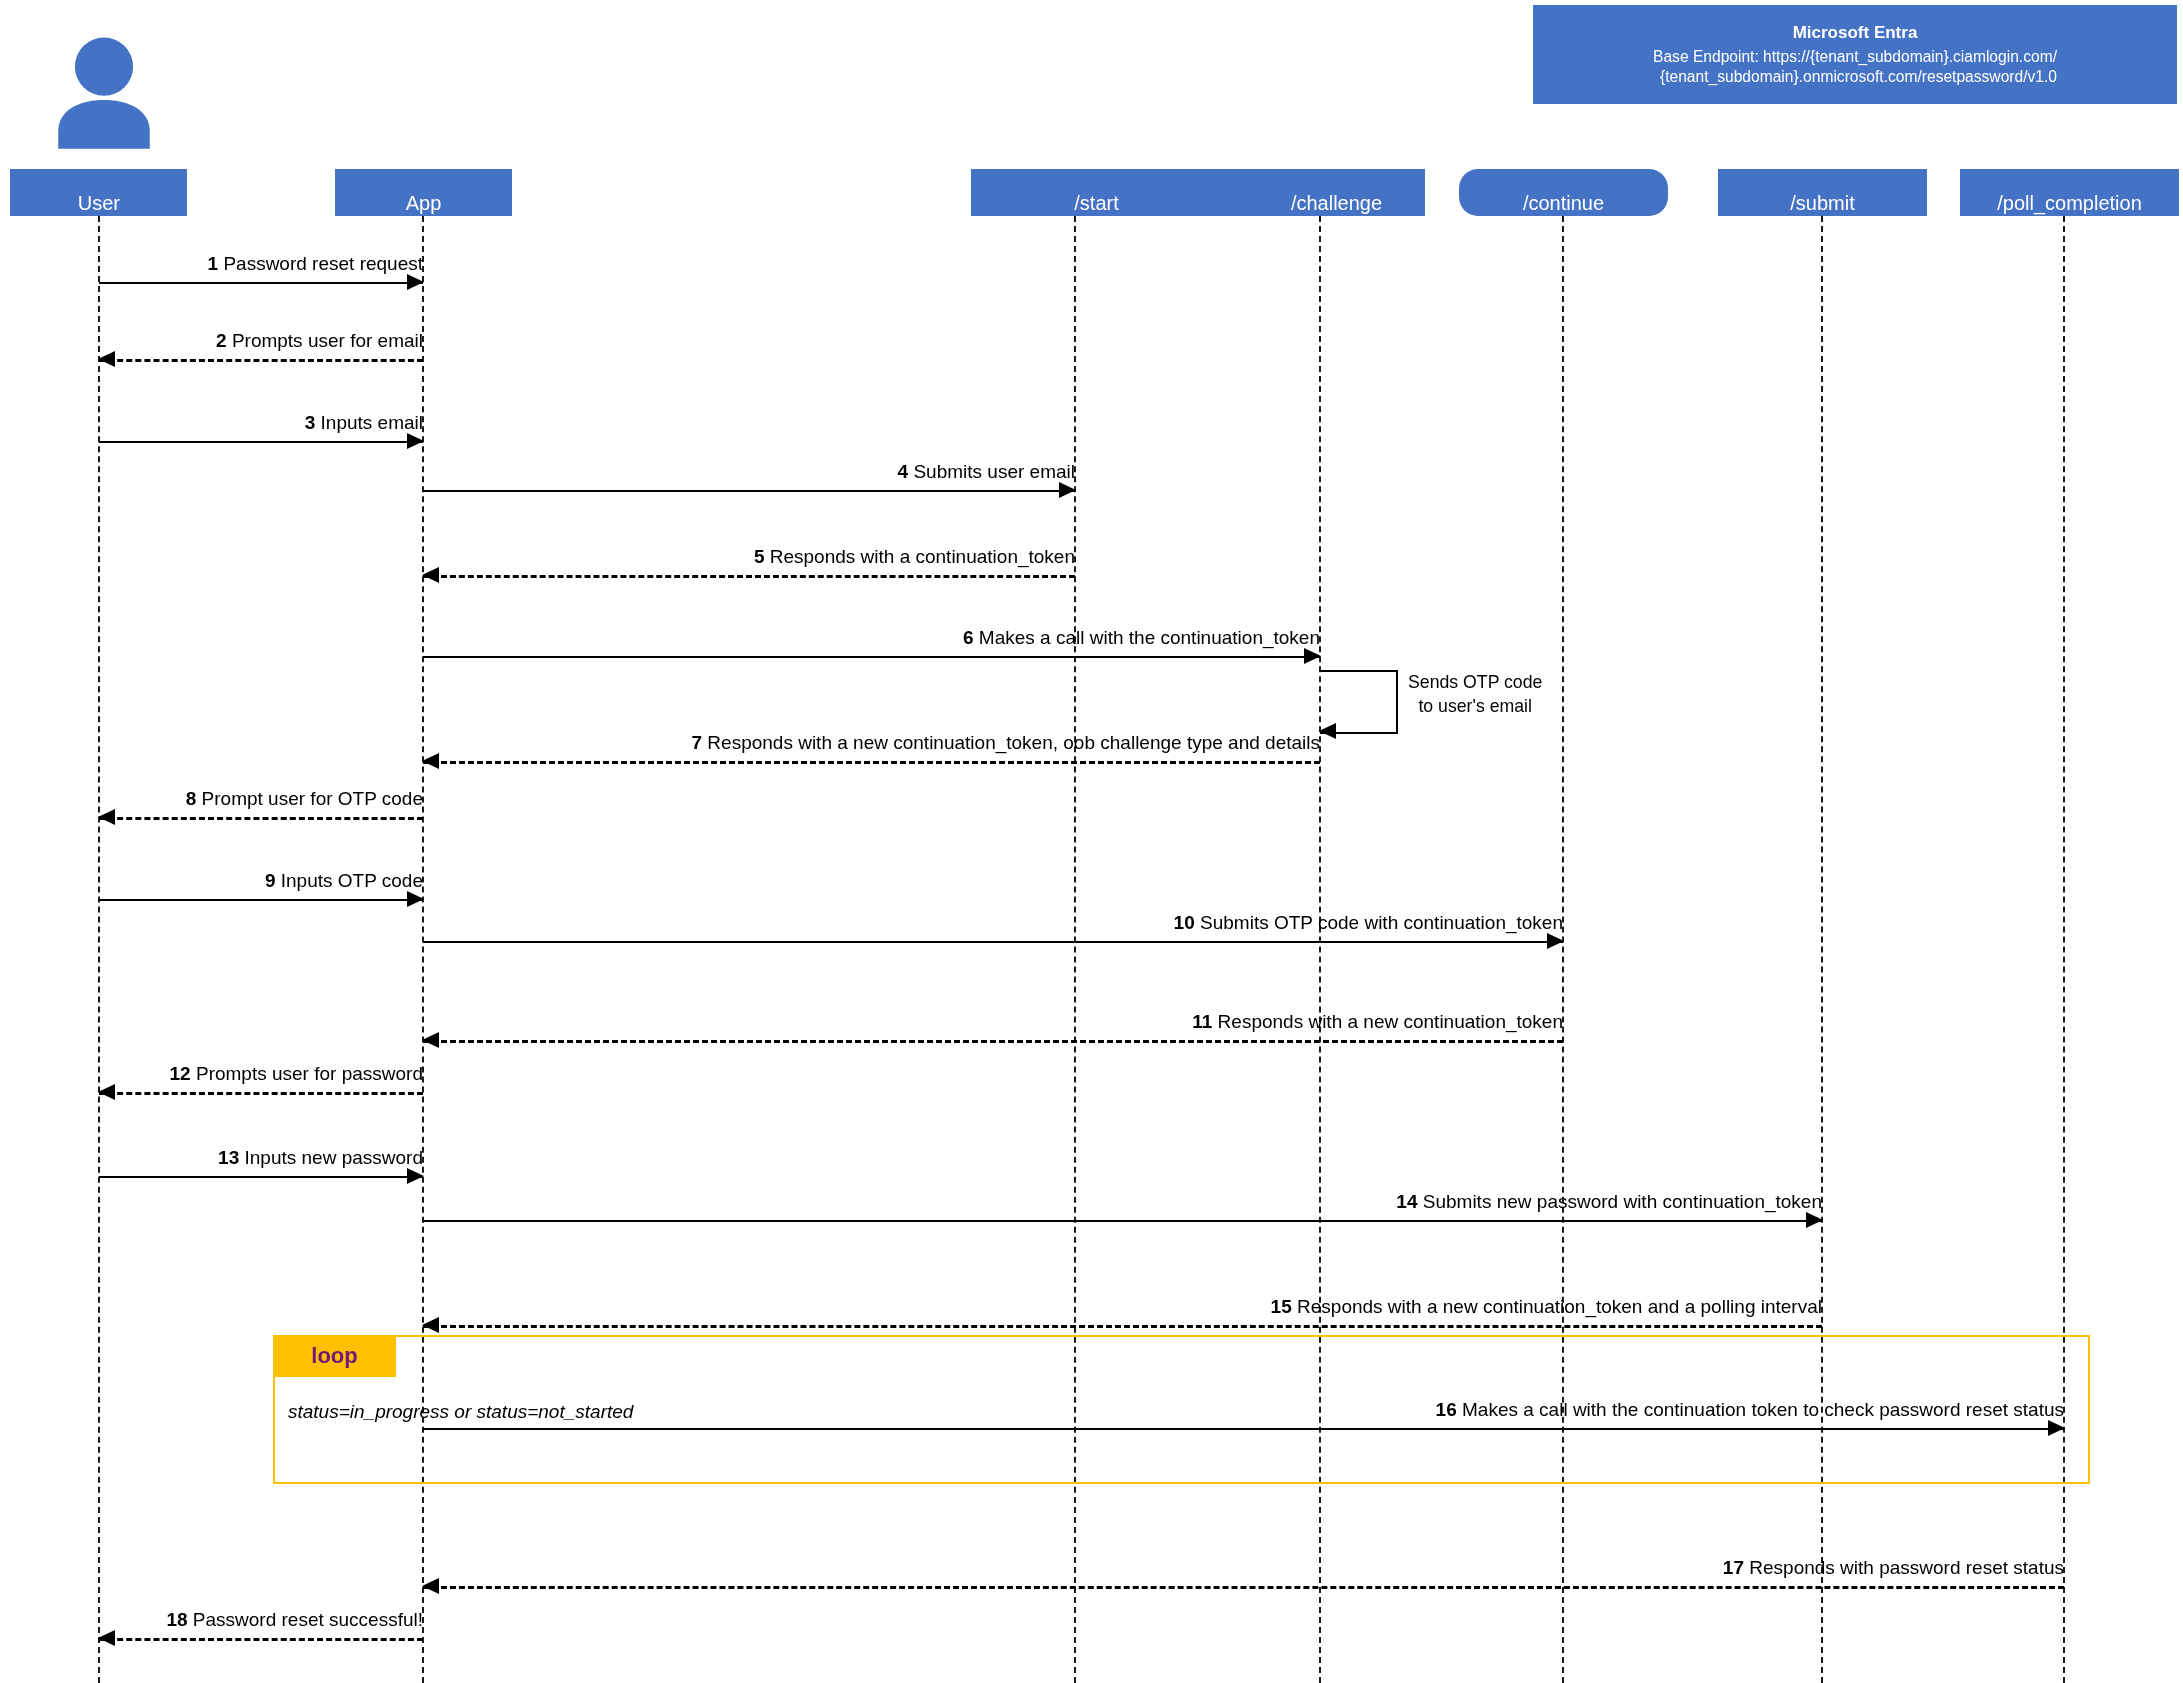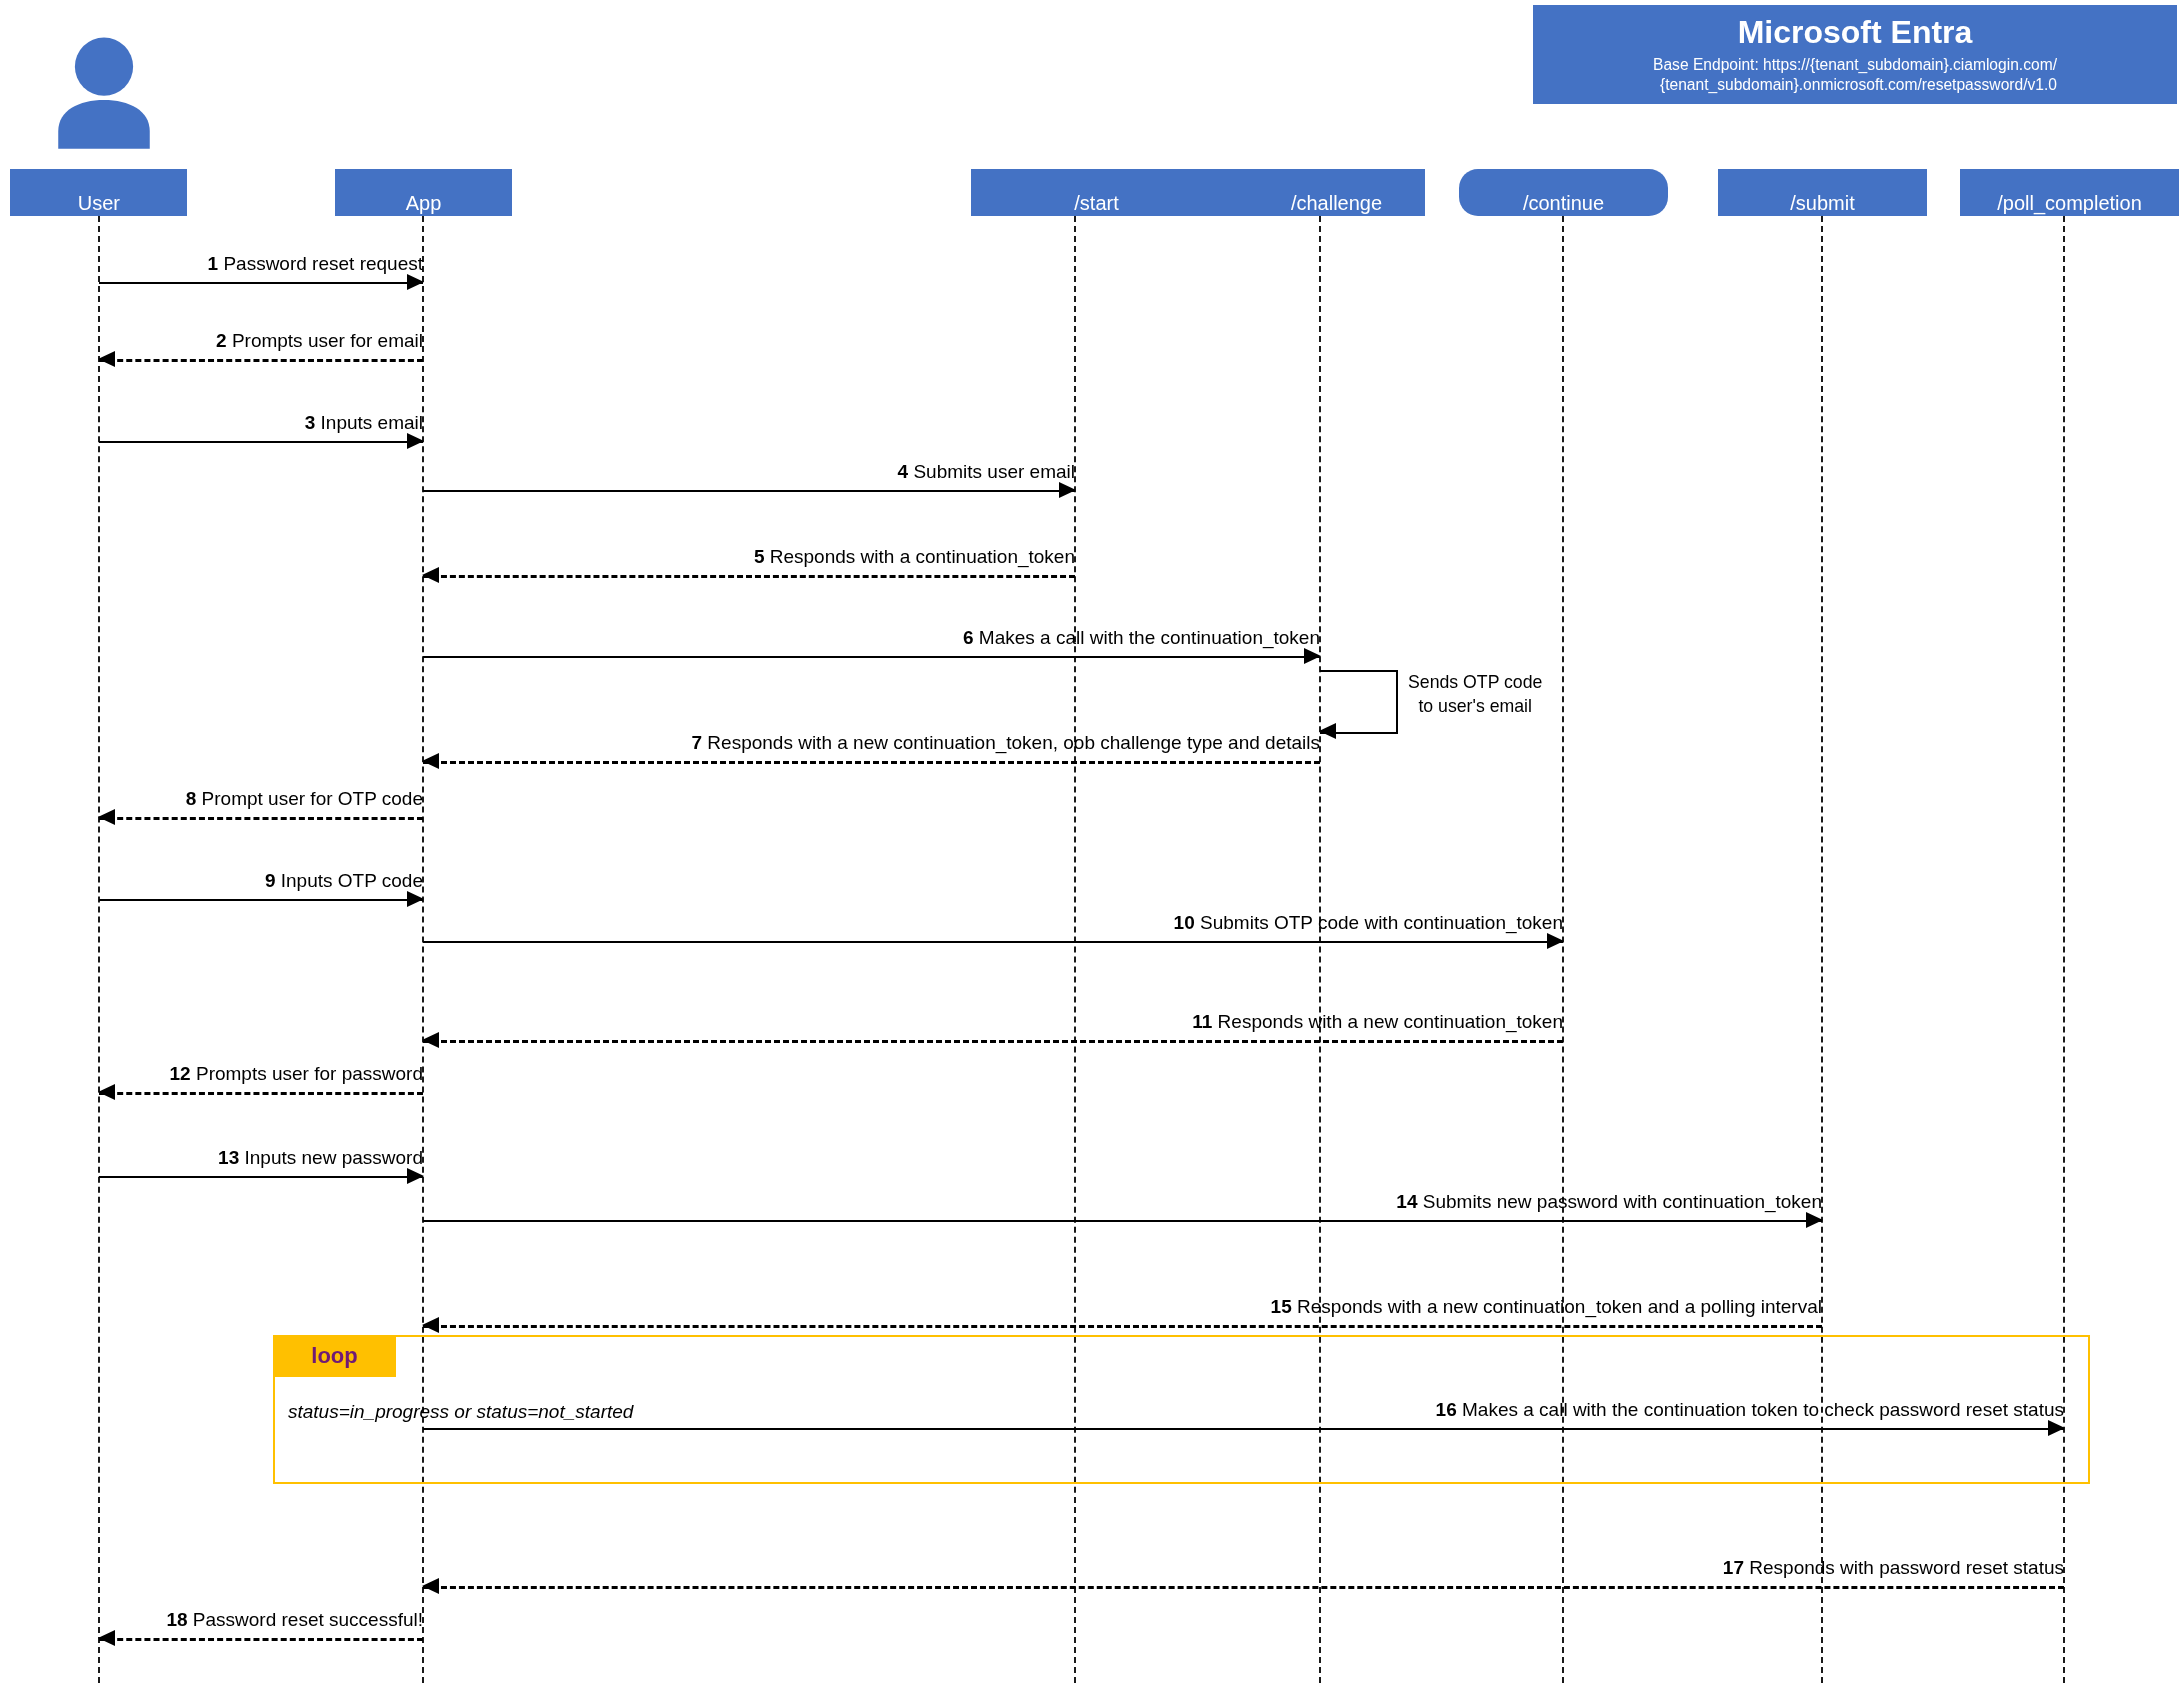--- a/index.html
+++ b/index.html
@@ -40,21 +40,21 @@
     background: #4472C4;
     box-sizing: border-box;
     display: flex;
     flex-direction: column;
     align-items: center;
     justify-content: center;
     padding: 5.2px 10.4px;
   }
   .entra-title {
     color: #ffffff;
-    font-size: 32px;
+    font-size: 17px;
     font-weight: bold;
     text-align: center;
     white-space: nowrap;
     margin-bottom: 4.2px;
   }
   .entra-sub {
     color: #ffffff;
     font-size: 15.6px;
     text-align: right;
     line-height: 1.28;

